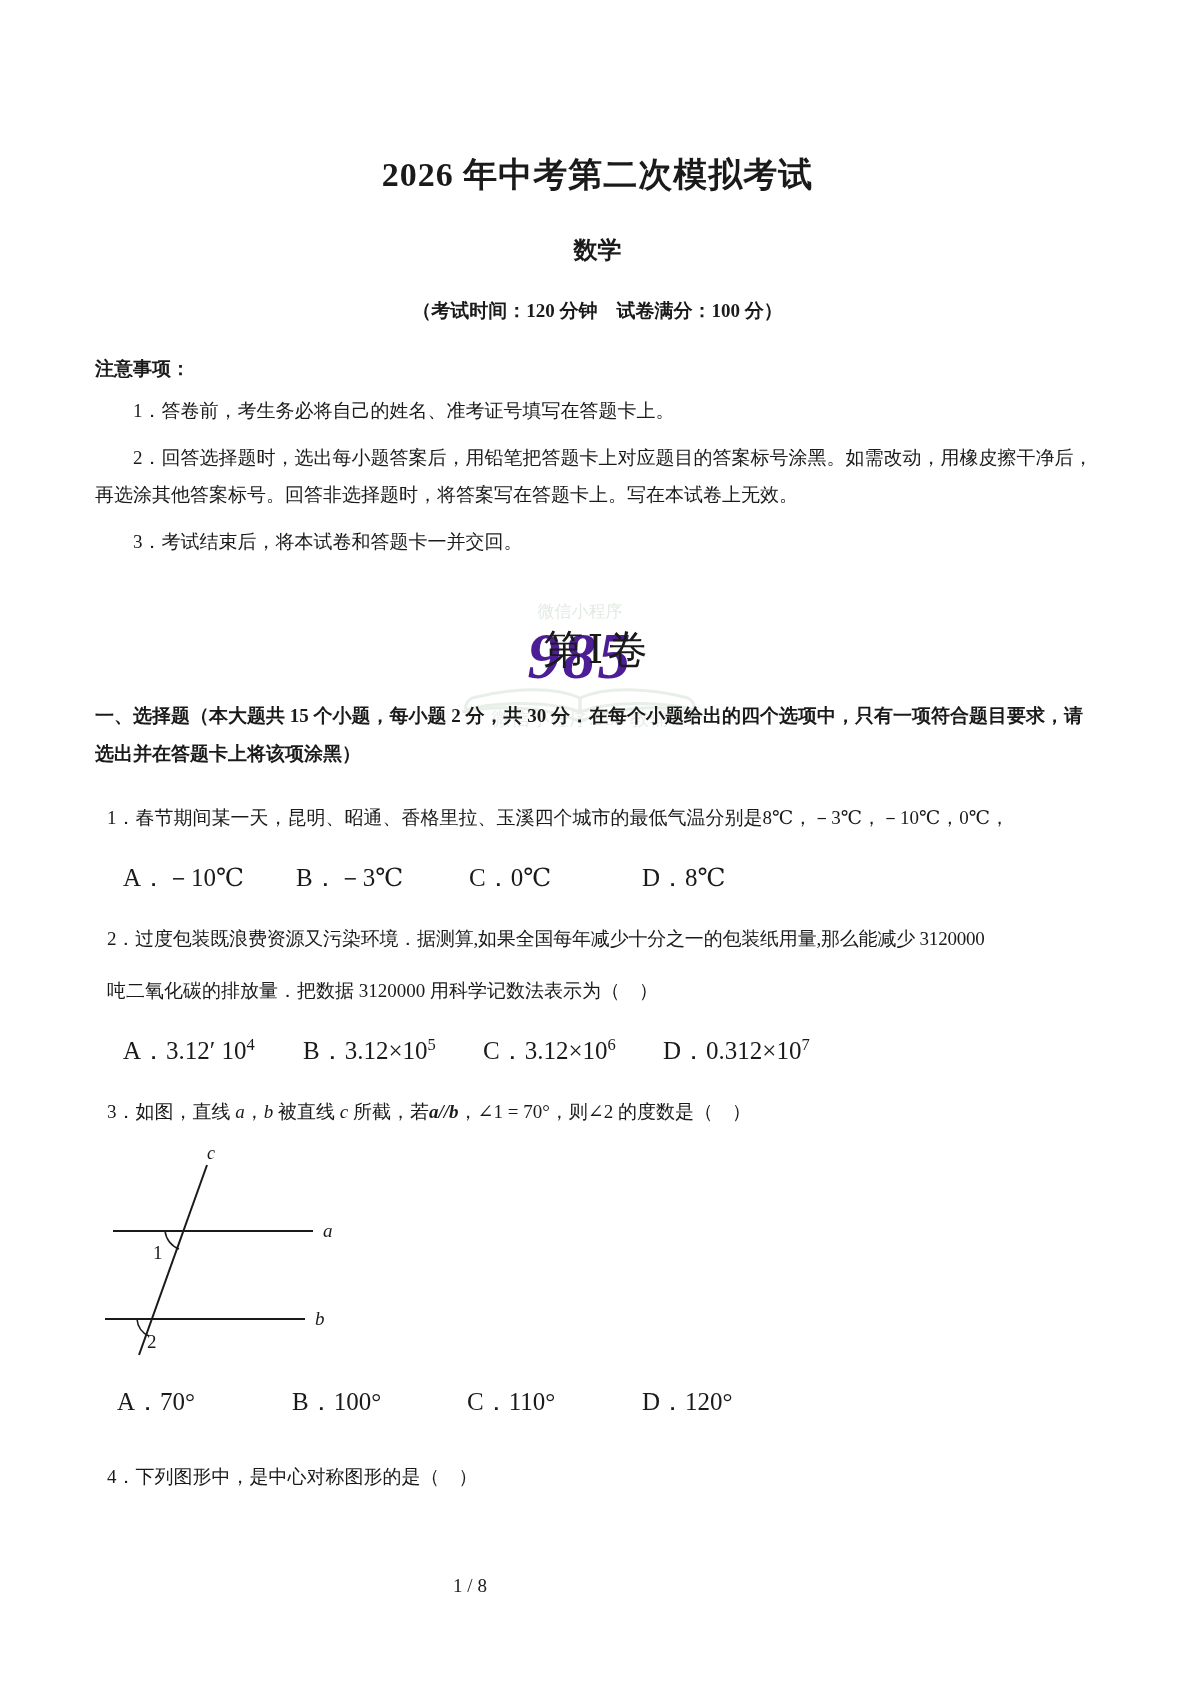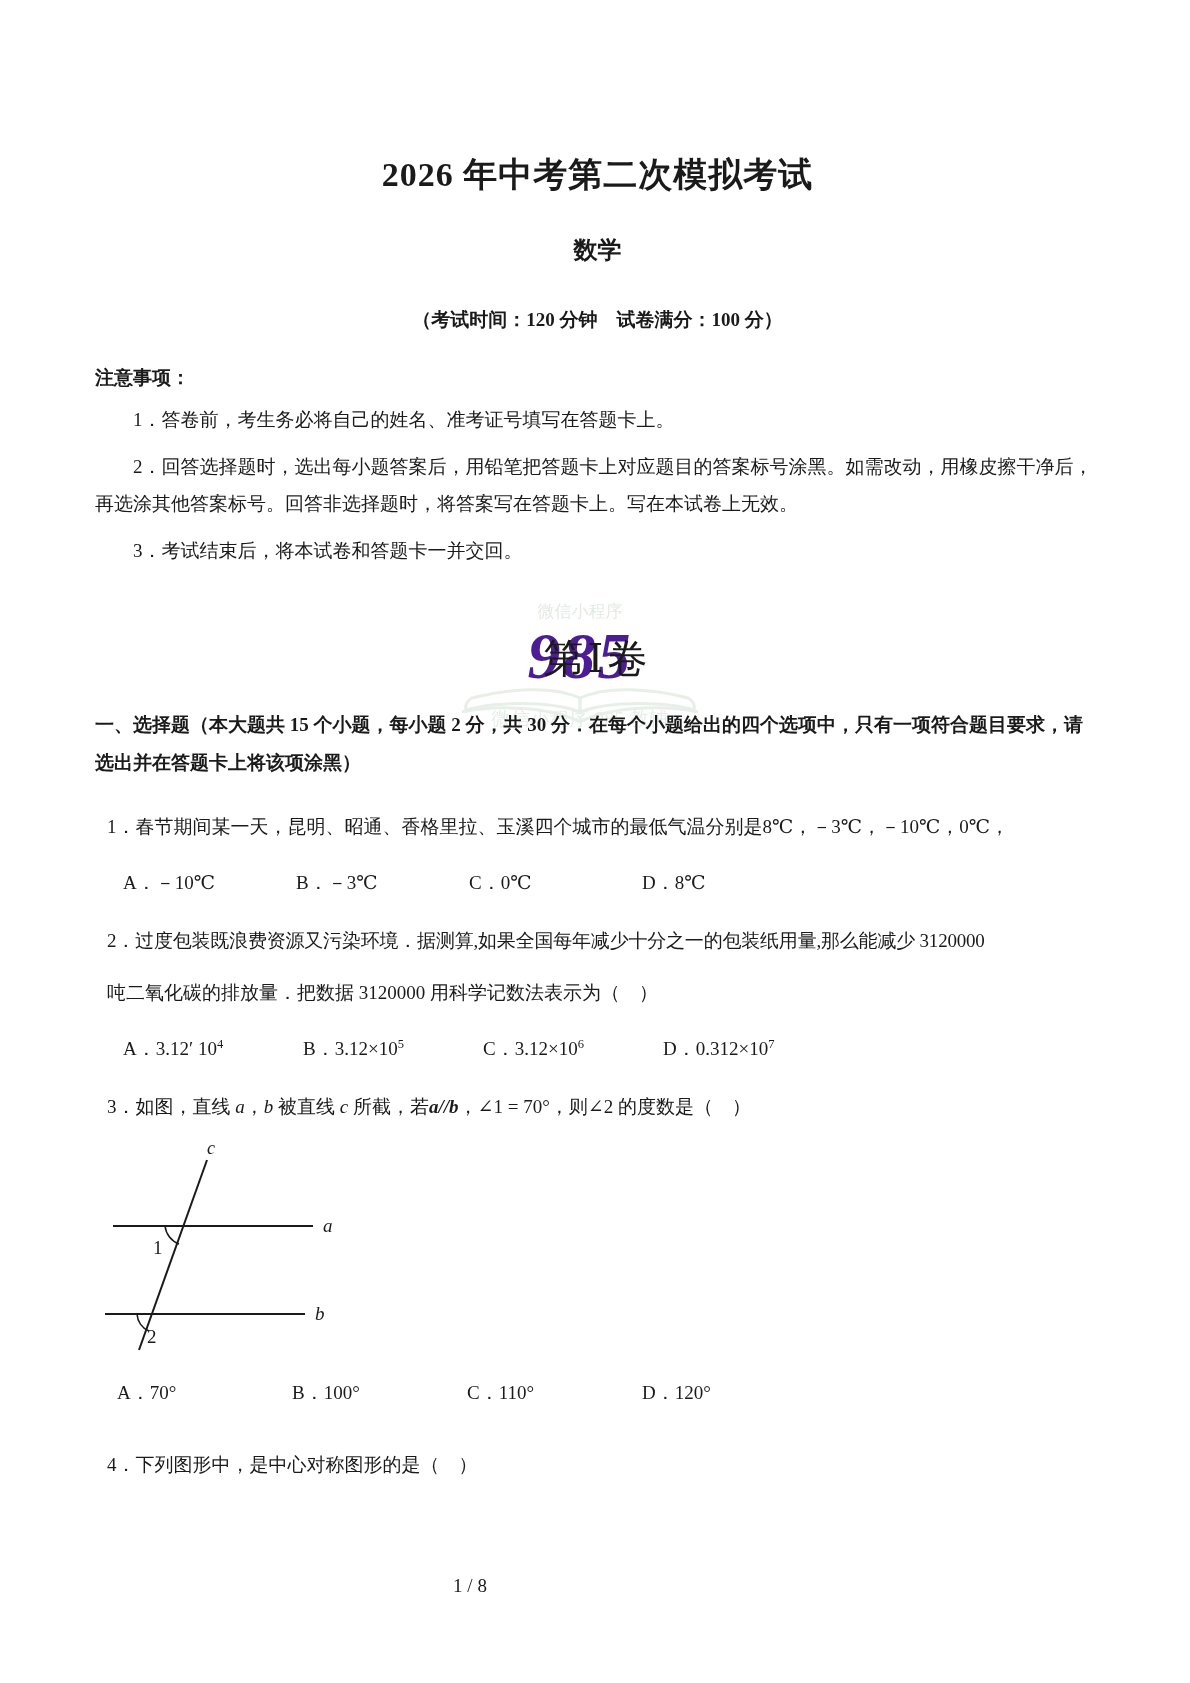--- a/index.html
+++ b/index.html
@@ -89,21 +89,21 @@
     font-weight: bold;
     letter-spacing: 1px;
     margin: 12px;
     padding-top: 140px;
     font-family: "Liberation Serif", "DejaVu Serif", serif;
   }
   .doc-subtitle {
     text-align: center;
     font-size: 24px;
     font-weight: bold;
-    margin: 9px;
+    margin: 0;
     padding-top: 24px;
     font-family: "Liberation Serif", serif;
   }
   .exam-meta {
     text-align: center;
     font-size: 19px;
     font-weight: bold;
     margin: 0;
     padding-top: 32px;
     font-family: "Liberation Serif", serif;
@@ -154,21 +154,21 @@
     margin: 12px;
     padding-top: 14px;
     position: relative;
     z-index: 1;
   }
   .q-compact {
     letter-spacing: -0.2px;
   }
   .opts {
     display: flex;
-    font-size: 19px;
+    font-size: 25px;
     padding-top: 12px;
     padding-left: 28px;
     position: relative;
     z-index: 1;
   }
   .opts .opt {
     width: 173px;
     white-space: nowrap;
   }
   .opts.wide .opt {

